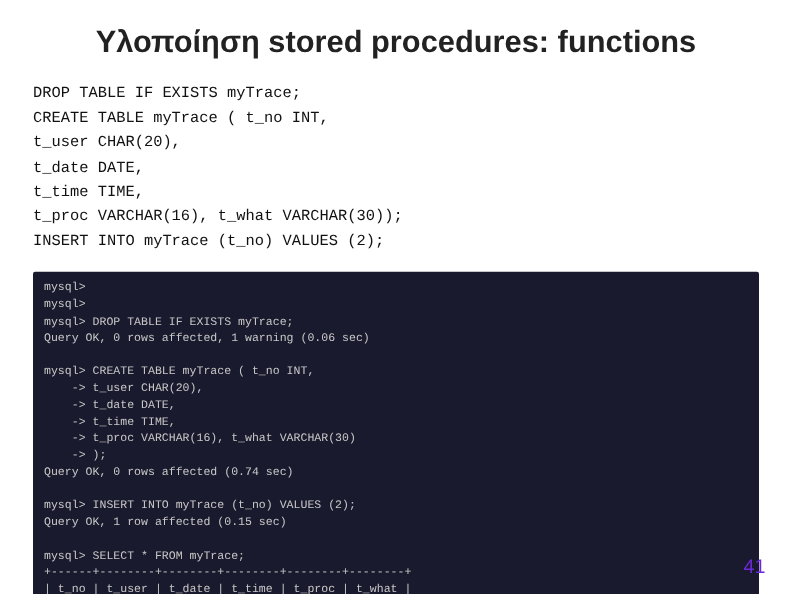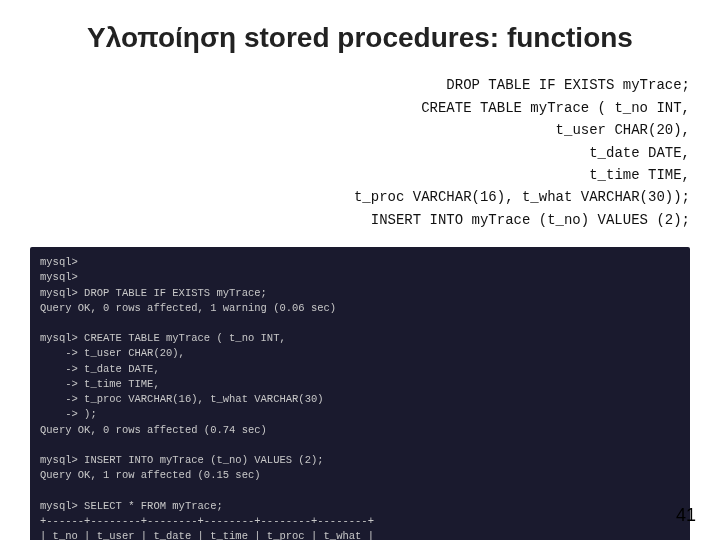--- a/index.html
+++ b/index.html
@@ -30,21 +30,20 @@
       font-family: Arial, 'Times New Roman', sans-serif;
     }
 
     .code-text {
       font-family: 'Courier New', Courier, monospace;
       font-size: 14px;
       color: #111;
       line-height: 1.6;
       margin-bottom: 16px;
       white-space: pre;
-      text-align: right;
     }
 
     .terminal {
       background: #1a1a2e;
       color: #c8c8c8;
       font-family: 'Courier New', Courier, monospace;
       font-size: 10.5px;
       line-height: 1.45;
       padding: 8px 10px;
       width: 100%;
@@ -52,21 +51,21 @@
       border-radius: 2px;
       white-space: pre;
       overflow: hidden;
     }
 
     .page-number {
       position: absolute;
       bottom: 14px;
       right: 24px;
       font-size: 18px;
-      color: #000000;
+      color: #6d28d9;
       font-family: Arial, sans-serif;
     }
   </style>
 </head>
 <body>
 
 <div class="page">
 
   <div class="title">
     <span>Υλοποίηση stored procedures: functions</span><br>

